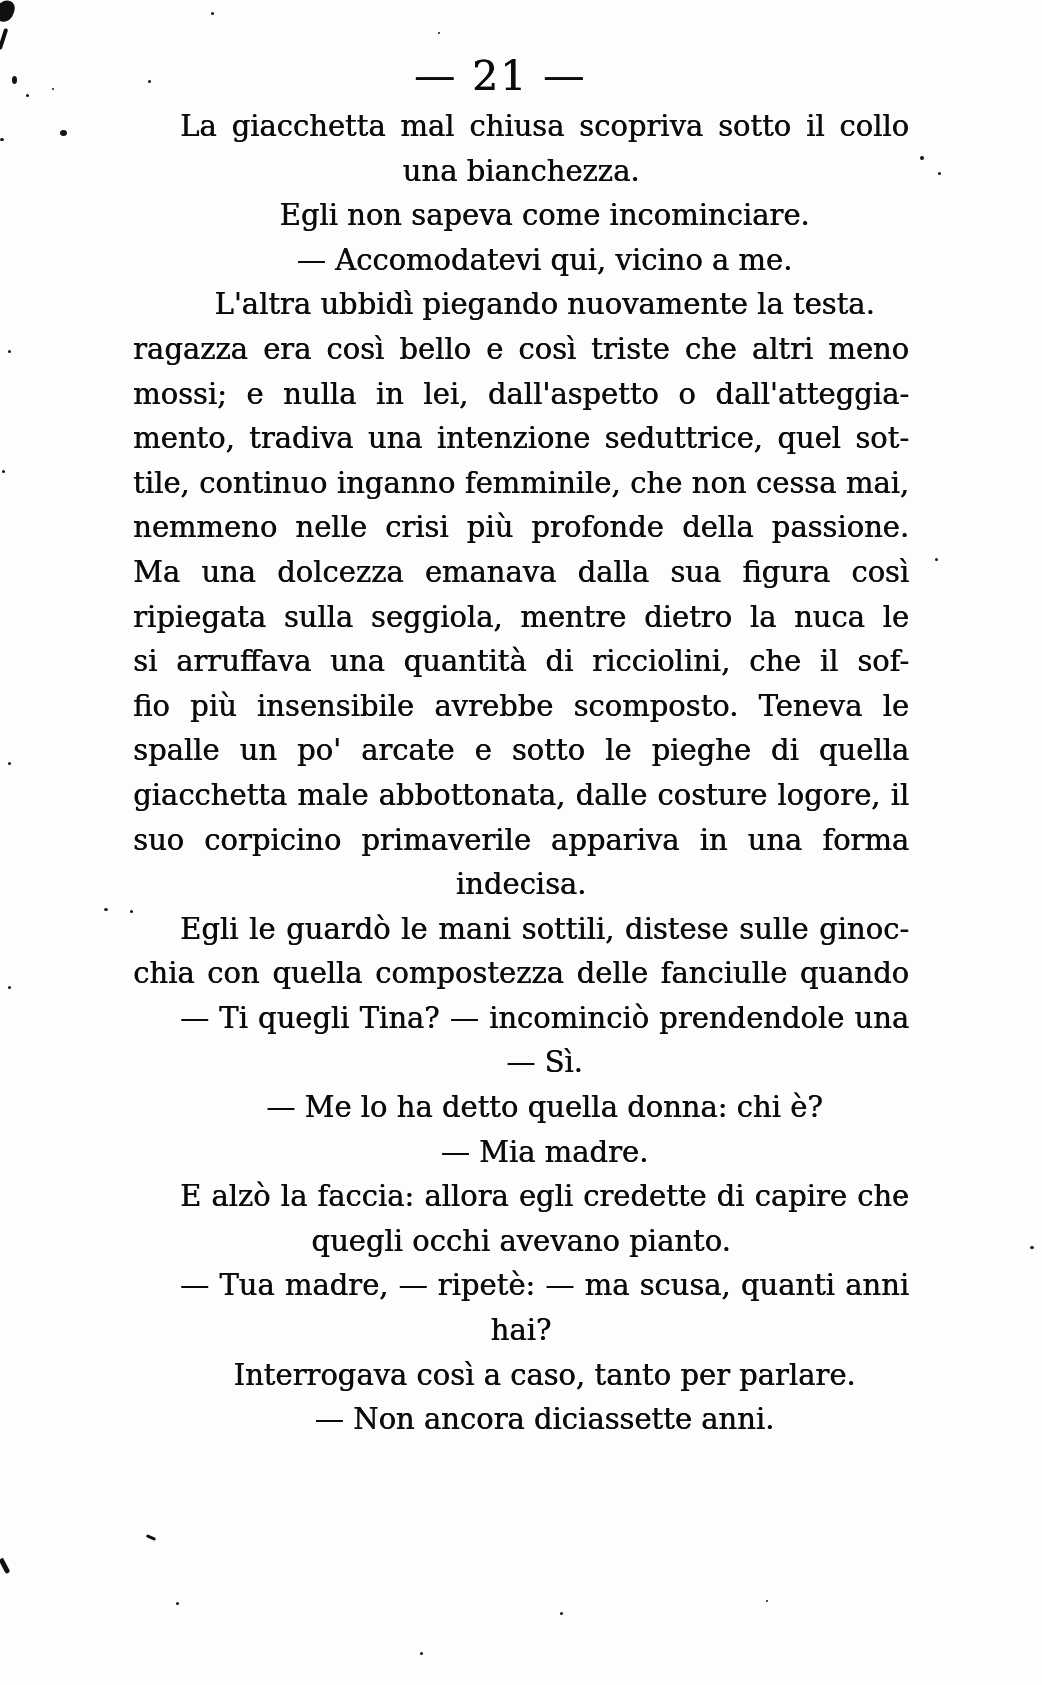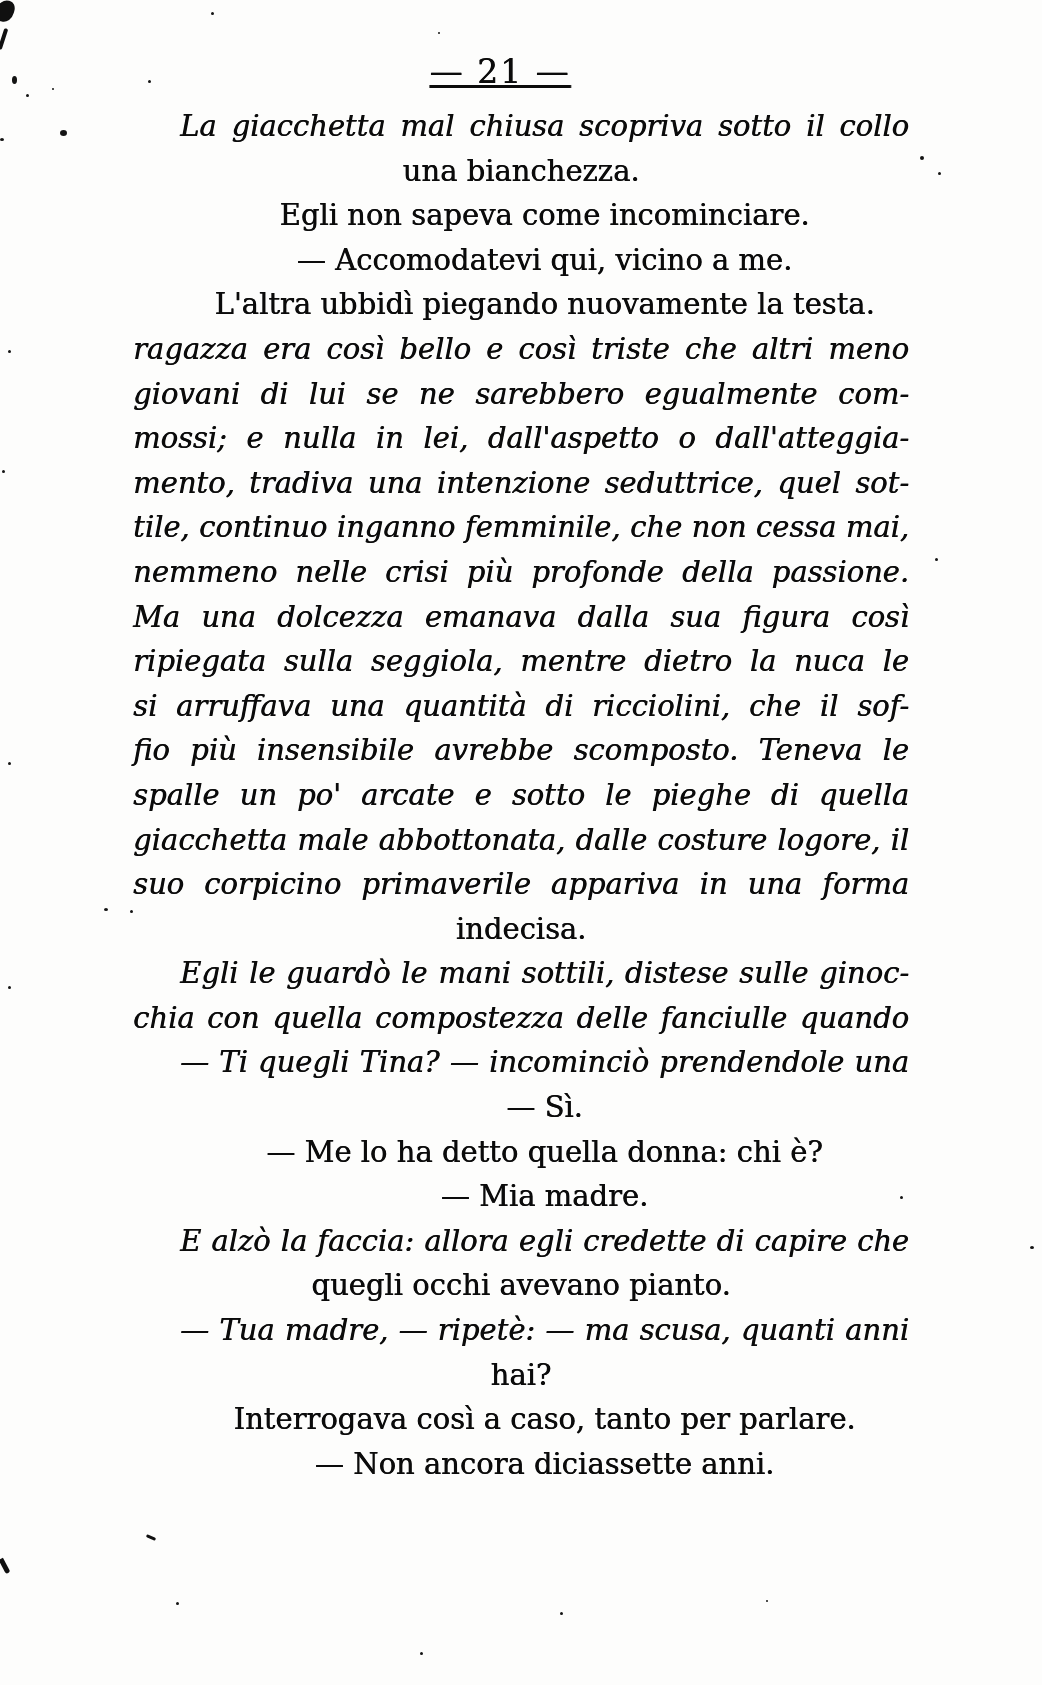--- a/index.html
+++ b/index.html
@@ -18,42 +18,40 @@
   .page {
     position: absolute;
     inset: 0;
   }
   .page-number {
     position: absolute;
     top: 52px;
     left: 0;
     width: 1000px;
     text-align: center;
-    font-size: 33px;
+    font-size: 41px;
     letter-spacing: 2px;
     text-shadow: 0.6px 0 0 currentColor;
-    text-decoration: underline;
   }
   .text-block {
     position: absolute;
     left: 133px;
     top: 104px;
     width: 776px;
     font-size: 29px;
     line-height: 44.6px;
     text-shadow: 0.5px 0 0 currentColor;
   }
   .line {
     white-space: normal;
     text-align: center;
   }
   .line.just {
     text-align: justify;
     text-align-last: justify;
-    font-style: italic;
   }
   .line.indent {
     text-indent: 47px;
   }
   
   .speck {
     position: absolute;
     background: #141414;
     border-radius: 50%;
   }
@@ -69,21 +67,20 @@
 
   <div class="page-number">— 21 —</div>
 
   <div class="text-block">
       <div class="line indent just">La giacchetta mal chiusa scopriva sotto il collo</div>
       <div class="line">una bianchezza.</div>
       <div class="line indent">Egli non sapeva come incominciare.</div>
       <div class="line indent">— Accomodatevi qui, vicino a me.</div>
       <div class="line indent">L'altra ubbidì piegando nuovamente la testa.</div>
       <div class="line just">ragazza era così bello e così triste che altri meno</div>
-      <div class="line just">giovani di lui se ne sarebbero egualmente com-</div>
       <div class="line just">mossi; e nulla in lei, dall'aspetto o dall'atteggia-</div>
       <div class="line just">mento, tradiva una intenzione seduttrice, quel sot-</div>
       <div class="line just">tile, continuo inganno femminile, che non cessa mai,</div>
       <div class="line just">nemmeno nelle crisi più profonde della passione.</div>
       <div class="line just">Ma una dolcezza emanava dalla sua figura così</div>
       <div class="line just">ripiegata sulla seggiola, mentre dietro la nuca le</div>
       <div class="line just">si arruffava una quantità di ricciolini, che il sof-</div>
       <div class="line just">fio più insensibile avrebbe scomposto. Teneva le</div>
       <div class="line just">spalle un po' arcate e sotto le pieghe di quella</div>
       <div class="line just">giacchetta male abbottonata, dalle costure logore, il</div>

